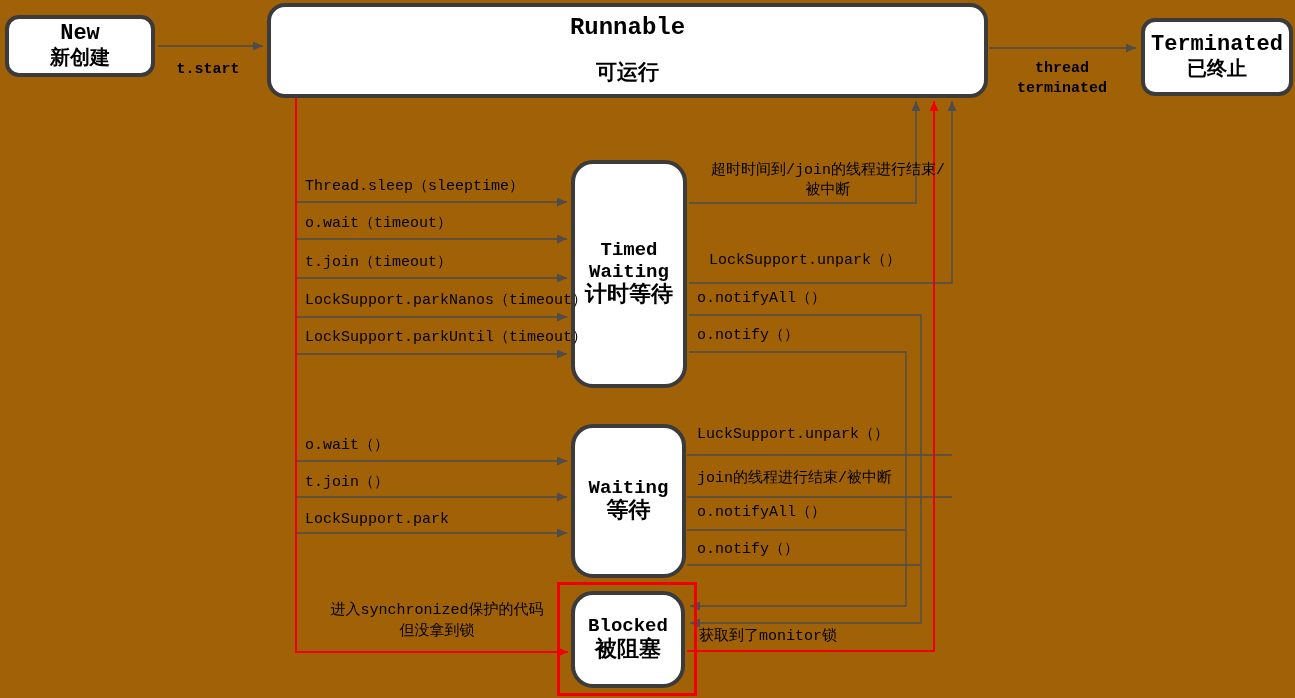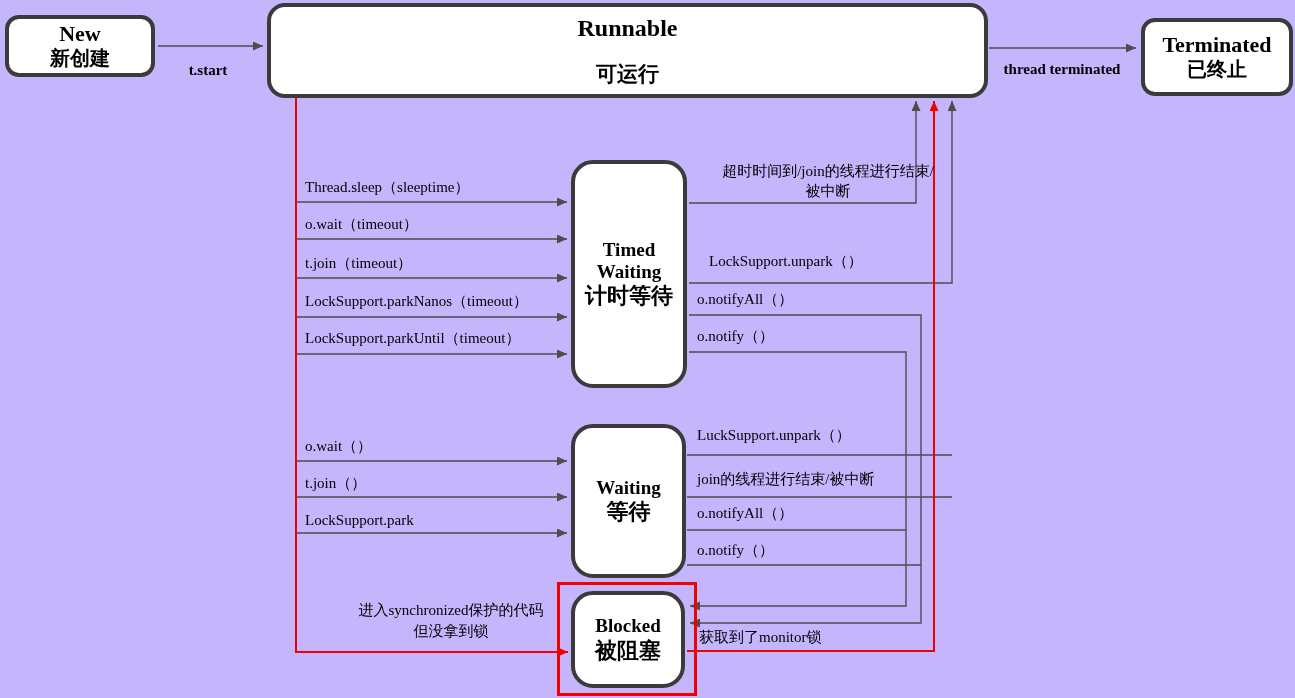--- a/index.html
+++ b/index.html
@@ -1,18 +1,18 @@
 <!DOCTYPE html>
 <html><head>
 <meta charset="utf-8">
 <style>
   html,body{margin:0;padding:0;background:#ffffff;}
   #stage{
-    position:relative;width:1295px;height:698px;background:#c4b5fd;overflow:hidden;
-    font-family:Liberation Serif, serif;color:#000;
+    position:relative;width:1295px;height:698px;background:#a16207;overflow:hidden;
+    font-family:Liberation Mono, monospace;color:#000;
   }
   #connectors{position:absolute;left:0;top:0;width:1295px;height:698px;}
   .state-box{
     position:absolute;box-sizing:border-box;border:4px solid #3b3b3b;border-radius:14px;
     background:#fff;display:flex;flex-direction:column;align-items:center;justify-content:center;
     text-align:center;font-weight:bold;line-height:1.18;
   }
   .state-box .en{font-size:22px;}
   .state-box .zh{font-size:20px;}
   #box-runnable .en{font-size:24px;}
@@ -113,21 +113,21 @@
   <div class="lbl" style="left:305px;top:177px;">Thread.sleep（sleeptime）</div>
   <div class="lbl" style="left:305px;top:214px;">o.wait（timeout）</div>
   <div class="lbl" style="left:305px;top:253px;">t.join（timeout）</div>
   <div class="lbl" style="left:305px;top:328px;">LockSupport.parkUntil（timeout）</div>
   <div class="lbl" style="left:305px;top:291px;">LockSupport.parkNanos（timeout）</div>
 
   <div class="lbl" style="left:305px;top:436px;">o.wait（）</div>
   <div class="lbl" style="left:305px;top:473px;">t.join（）</div>
   <div class="lbl" style="left:305px;top:510px;">LockSupport.park</div>
 
-  <div class="lbl center" style="left:298px;top:600px;width:218px;line-height:21px;padding-left:44px;">
+  <div class="lbl center" style="left:284px;top:600px;width:218px;line-height:21px;padding-left:44px;">
     <div>进入synchronized保护的代码</div>
     <div>但没拿到锁</div>
   </div>
 
   <div class="lbl center" style="left:693px;top:161px;width:270px;line-height:20px;">
     <div>超时时间到/join的线程进行结束/</div>
     <div>被中断</div>
   </div>
 
   <div class="lbl" style="left:709px;top:251px;">LockSupport.unpark（）</div>

